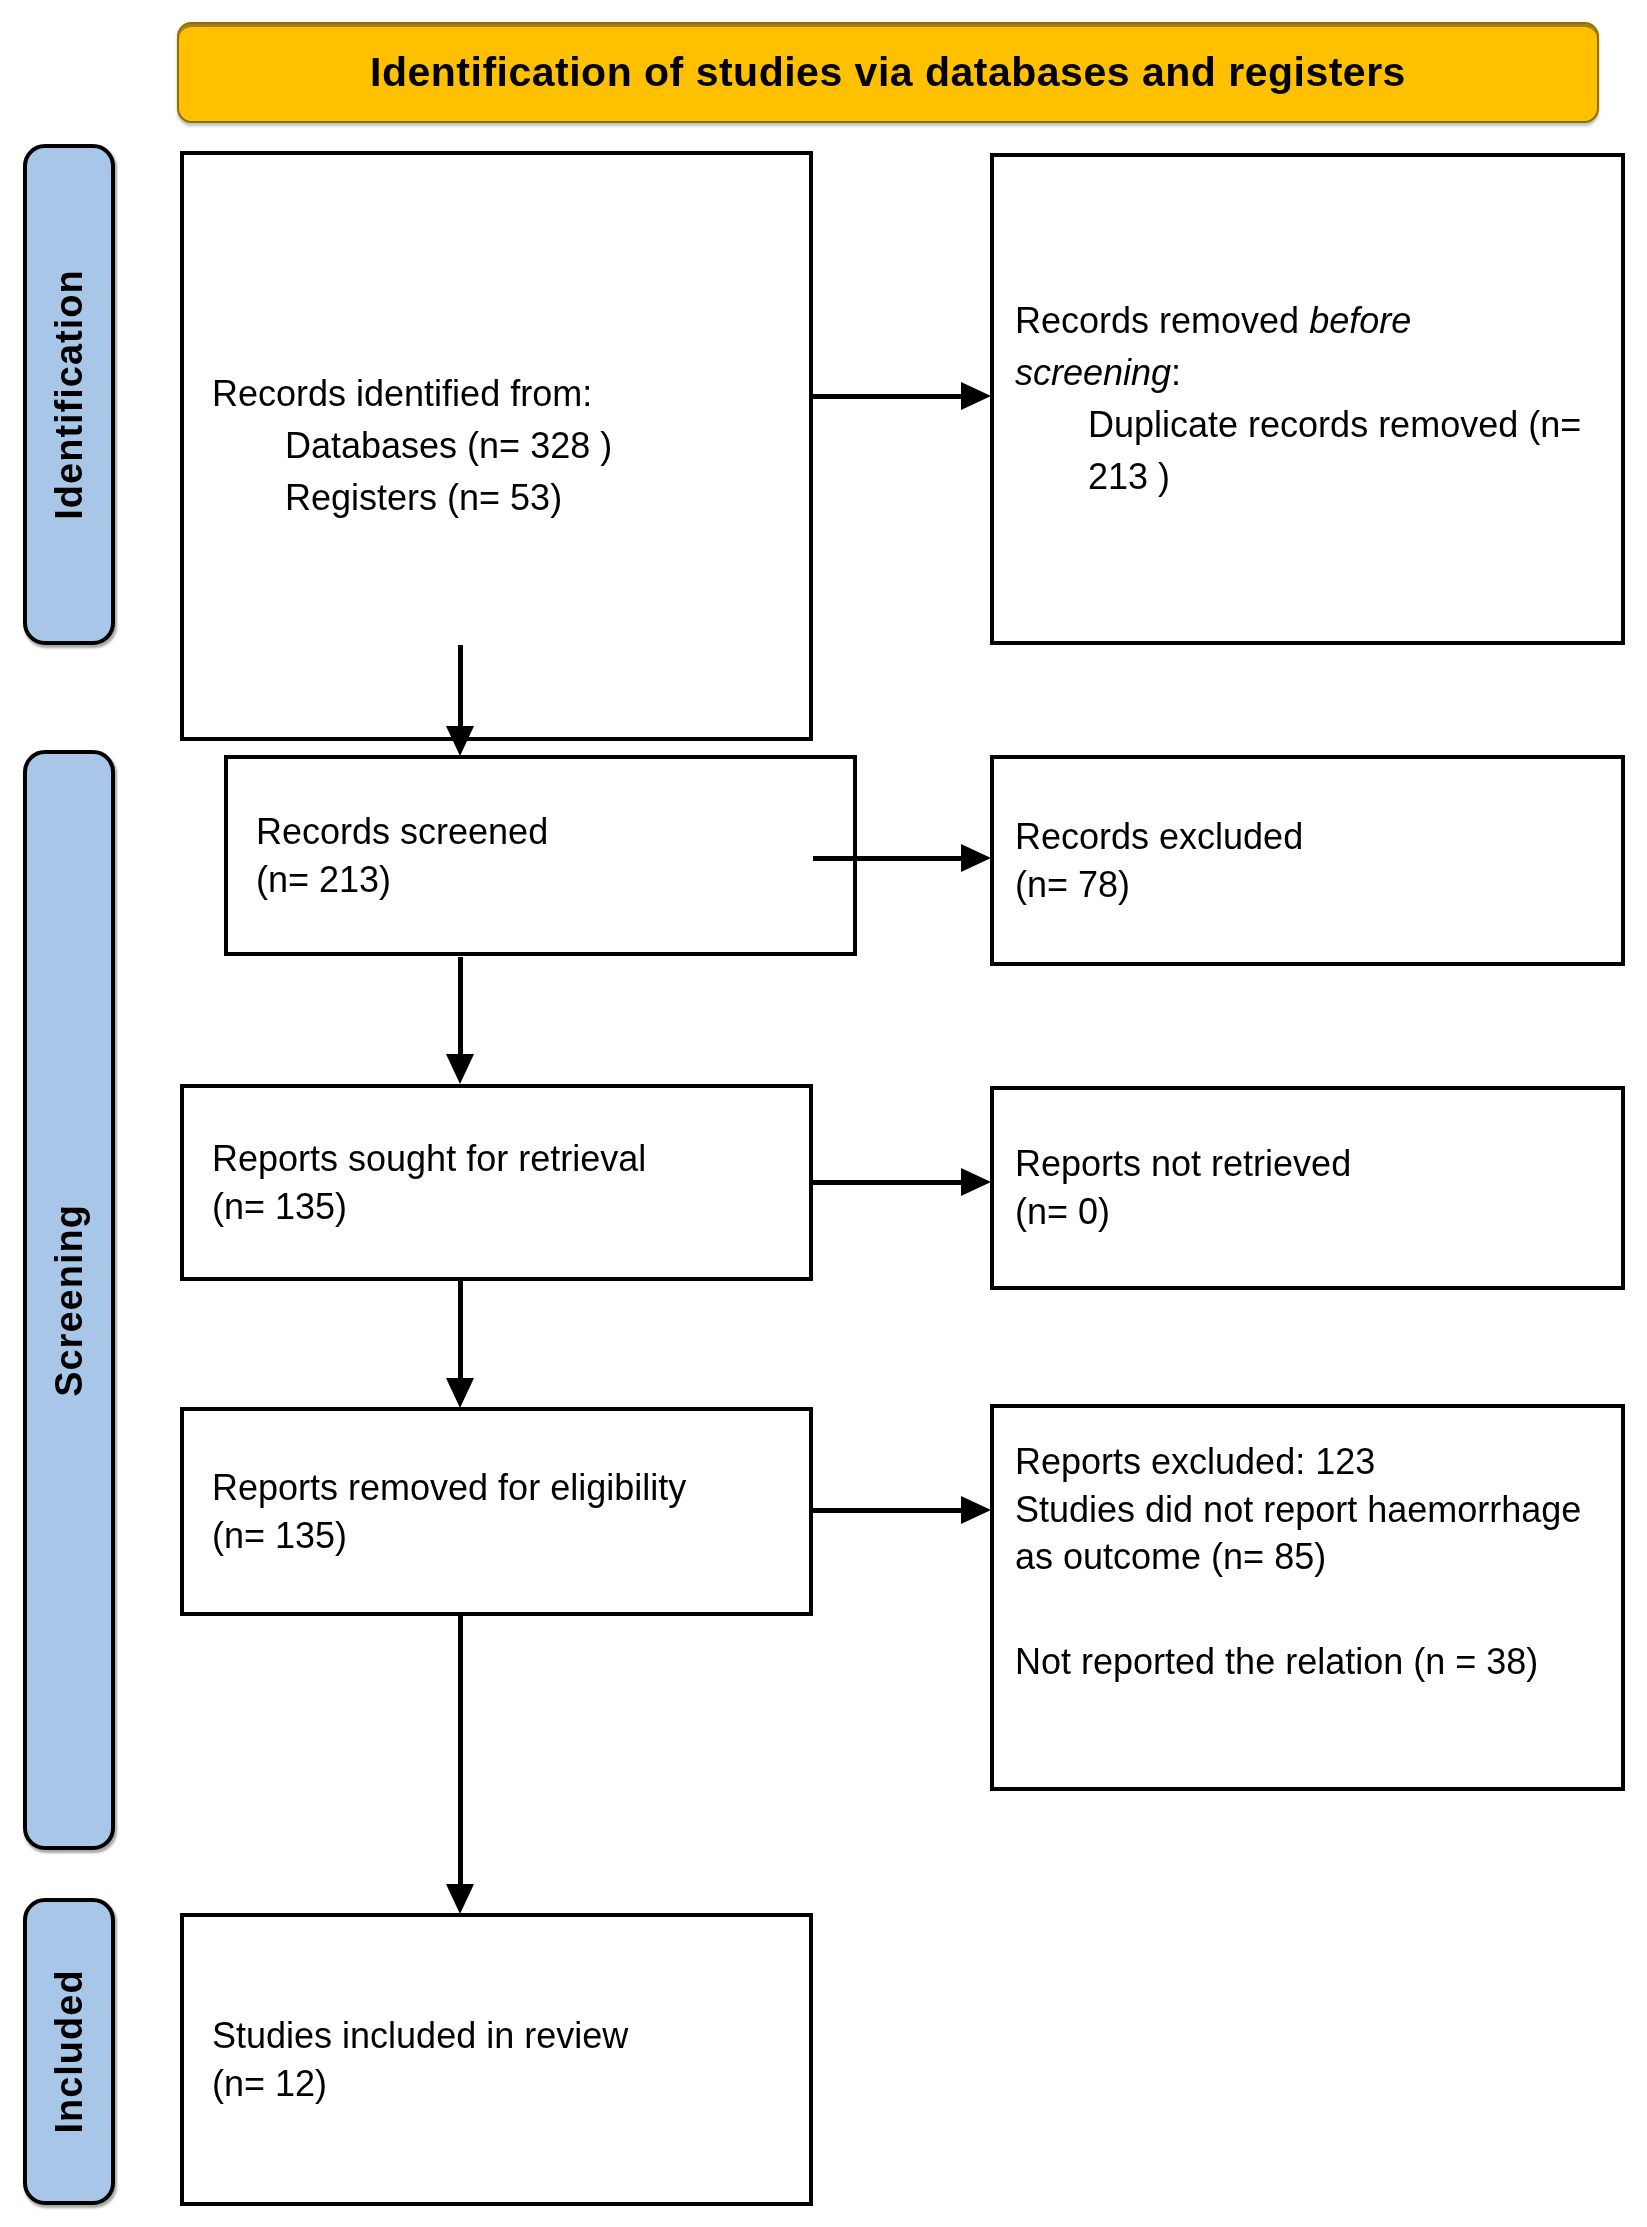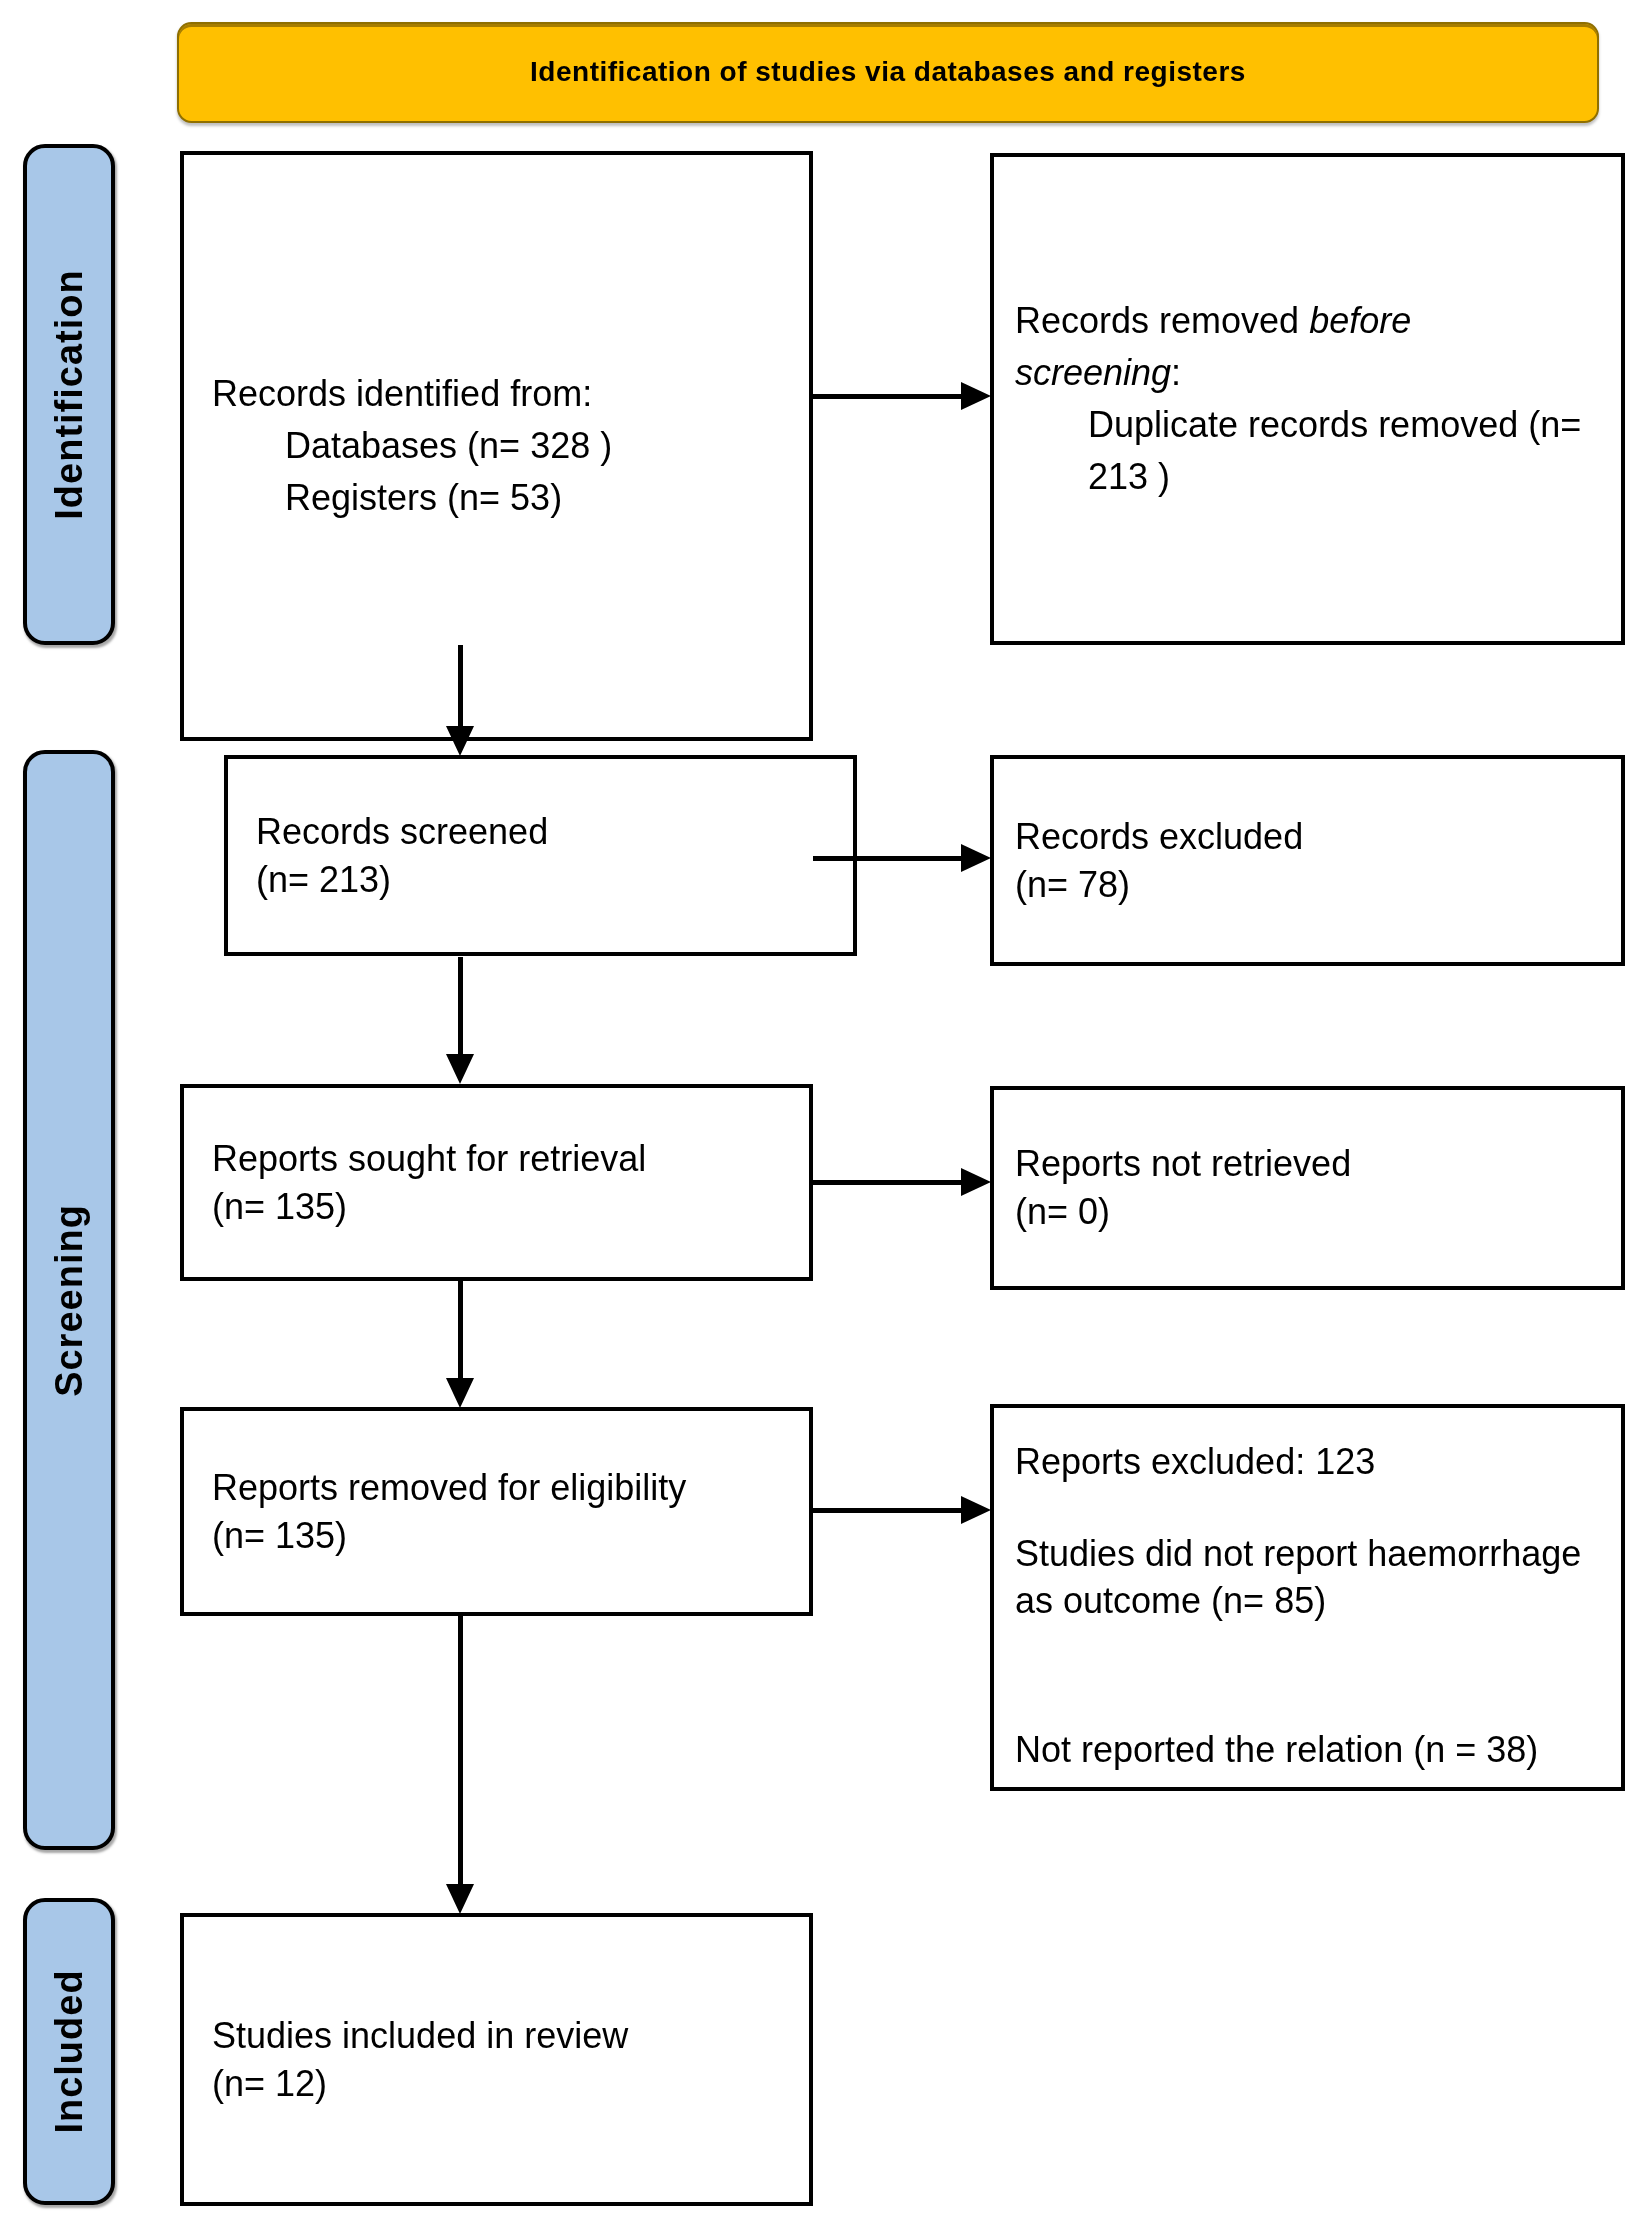--- a/index.html
+++ b/index.html
@@ -27,21 +27,21 @@
     position:absolute;
     left:177px; top:21.6px;
     width:1422px; height:101px;
     background:var(--banner-fill);
     border:2.9px solid var(--banner-border);
     border-radius:14.4px;
     display:flex; align-items:center; justify-content:center;
     box-shadow:inset 0 2.9px 0 rgba(60,45,0,0.45), 0 2.9px 2.9px rgba(0,0,0,0.25);
   }
   .banner-text{
-    font-size:28px;
+    font-size:41px;
     font-weight:bold;
     letter-spacing:0.5px;
   }
 
   
   .stage{
     position:absolute;
     left:23px;
     width:92px;
     background:var(--stage-fill);
@@ -75,21 +75,21 @@
   .col-left{left:180px;width:633px;padding-left:28px;padding-right:14.4px;}
   .col-right{left:990px;width:635px;padding-left:21px;padding-right:14.4px;}
 
   .box-records-identified{top:151px;height:590px;line-height:1.45;}
   .box-records-removed{top:153px;height:492px;line-height:1.45;}
   .box-records-screened{top:755px;height:201px;margin-left:44px;}
   .box-records-excluded{top:755px;height:211px;}
   .box-reports-sought{top:1084px;height:197px;}
   .box-reports-not-retrieved{top:1086px;height:204px;}
   .box-reports-assessed{top:1407px;height:209px;}
-  .box-reports-excluded-detail{top:1404px;height:387px;justify-content:flex-start;padding-top:30px;gap:44px;}
+  .box-reports-excluded-detail{top:1404px;height:387px;justify-content:flex-start;padding-top:30px;}
   .box-studies-included{top:1913px;height:293px;}
 
   .indent{padding-left:73px;}
   .hang{max-width:446px;}
   .em{font-style:italic;}
   .gap-top{margin-top:57px;white-space:nowrap;}
 
   
   .hline{position:absolute;height:4.8px;background:#000;}
   .vline{position:absolute;width:4.8px;background:#000;}

